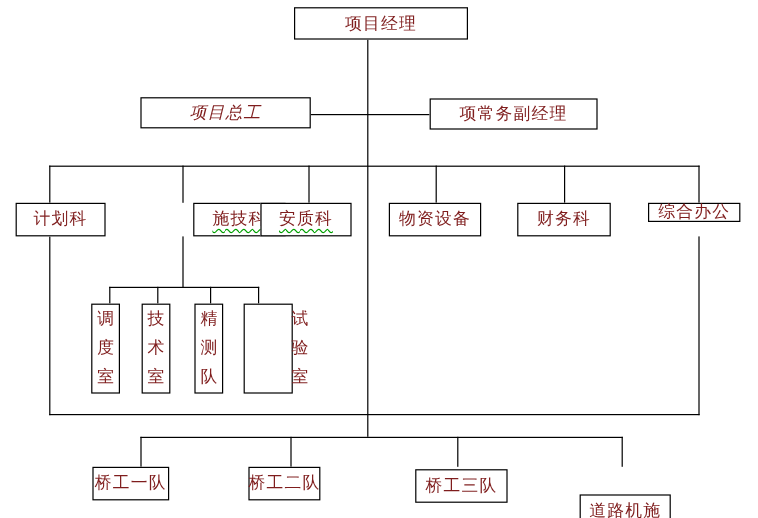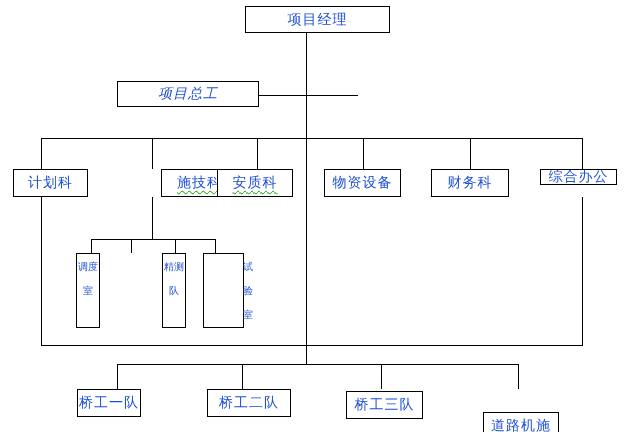--- a/index.html
+++ b/index.html
@@ -2,40 +2,40 @@
 <html><head>
 <meta charset="utf-8">
 <style>
   html, body { margin: 0; padding: 0; background: #ffffff; }
   #canvas {
     position: relative;
     width: 632px;
     height: 432px;
     background: #ffffff;
     font-family: "Liberation Serif", "DejaVu Serif", serif;
-    color: #1d4ed8;
+    color: #7f1d1d;
     overflow: hidden;
   }
   .box {
     position: absolute;
     border: 1px solid #000000;
     background: #ffffff;
     display: flex;
     align-items: center;
     justify-content: center;
     font-size: 14px;
     letter-spacing: 1px;
     white-space: nowrap;
     box-sizing: border-box;
   }
   .vbox {
     position: absolute;
     border: 1px solid #000000;
     background: #ffffff;
-    font-size: 10px;
+    font-size: 14px;
     text-align: center;
     box-sizing: border-box;
     word-break: break-all;
     line-height: 24px;
     letter-spacing: 0;
     white-space: normal;
     padding-top: 1px;
   }
   .hline, .vline { position: absolute; background: #000000; }
   .hline { height: 1px; }
@@ -81,20 +81,23 @@
   <div class="vline" style="left:381px; top:364px; height:25px;"></div>
   <div class="vline" style="left:518px; top:364px; height:25px;"></div>
 
   <div class="box" style="left:245px; top:6px; width:145px; height:27px;">
     <span>项目经理</span>
   </div>
 
   <div class="box" style="left:117px; top:81px; width:142px; height:26px;font-style:italic;">
     <span>项目总工</span>
   </div>
+  <div class="box" style="left:358px; top:82px; width:140px; height:26px;">
+    <span>项常务副经理</span>
+  </div>
 
   <div class="box" style="left:13px; top:169px; width:75px; height:28px;">
     <span>计划科</span>
   </div>
   <div class="box" style="left:113px; top:169px; width:77px; height:28px;margin-left:48px;">
     <span class="misspell">施技科</span>
   </div>
   <div class="box" style="left:217px; top:169px; width:76px; height:28px;">
     <span class="misspell">安质科</span>
   </div>
@@ -104,31 +107,34 @@
   <div class="box" style="left:431px; top:169px; width:78px; height:28px;">
     <span>财务科</span>
   </div>
   <div class="box" style="left:540px; top:169px; width:77px; height:16px;">
     <span>综合办公</span>
   </div>
 
   <div class="vbox" style="left:76px; top:253px; width:24px; height:75px;">
     <span>调度室</span>
   </div>
+  <div class="vbox" style="left:118px; top:253px; width:24px; height:75px;">
+    <span>技术室</span>
+  </div>
   <div class="vbox" style="left:162px; top:253px; width:24px; height:75px;">
     <span>精测队</span>
   </div>
   <div class="vbox" style="left:203px; top:253px; width:24px; height:75px;padding-left:39px;">
     <span>试验室</span>
   </div>
 
   <div class="box" style="left:77px; top:389px; width:64px; height:28px;">
     <span>桥工一队</span>
   </div>
-  <div class="box" style="left:207px; top:389px; width:84px; height:28px;">
+  <div class="box" style="left:207px; top:389px; width:60px; height:28px;">
     <span>桥工二队</span>
   </div>
   <div class="box" style="left:346px; top:391px; width:77px; height:28px;">
     <span>桥工三队</span>
   </div>
   <div class="box" style="left:483px; top:389px; width:76px; height:28px;margin-top:23px;">
     <span class="misspell">道路机施</span>
   </div>
 
 </div>

